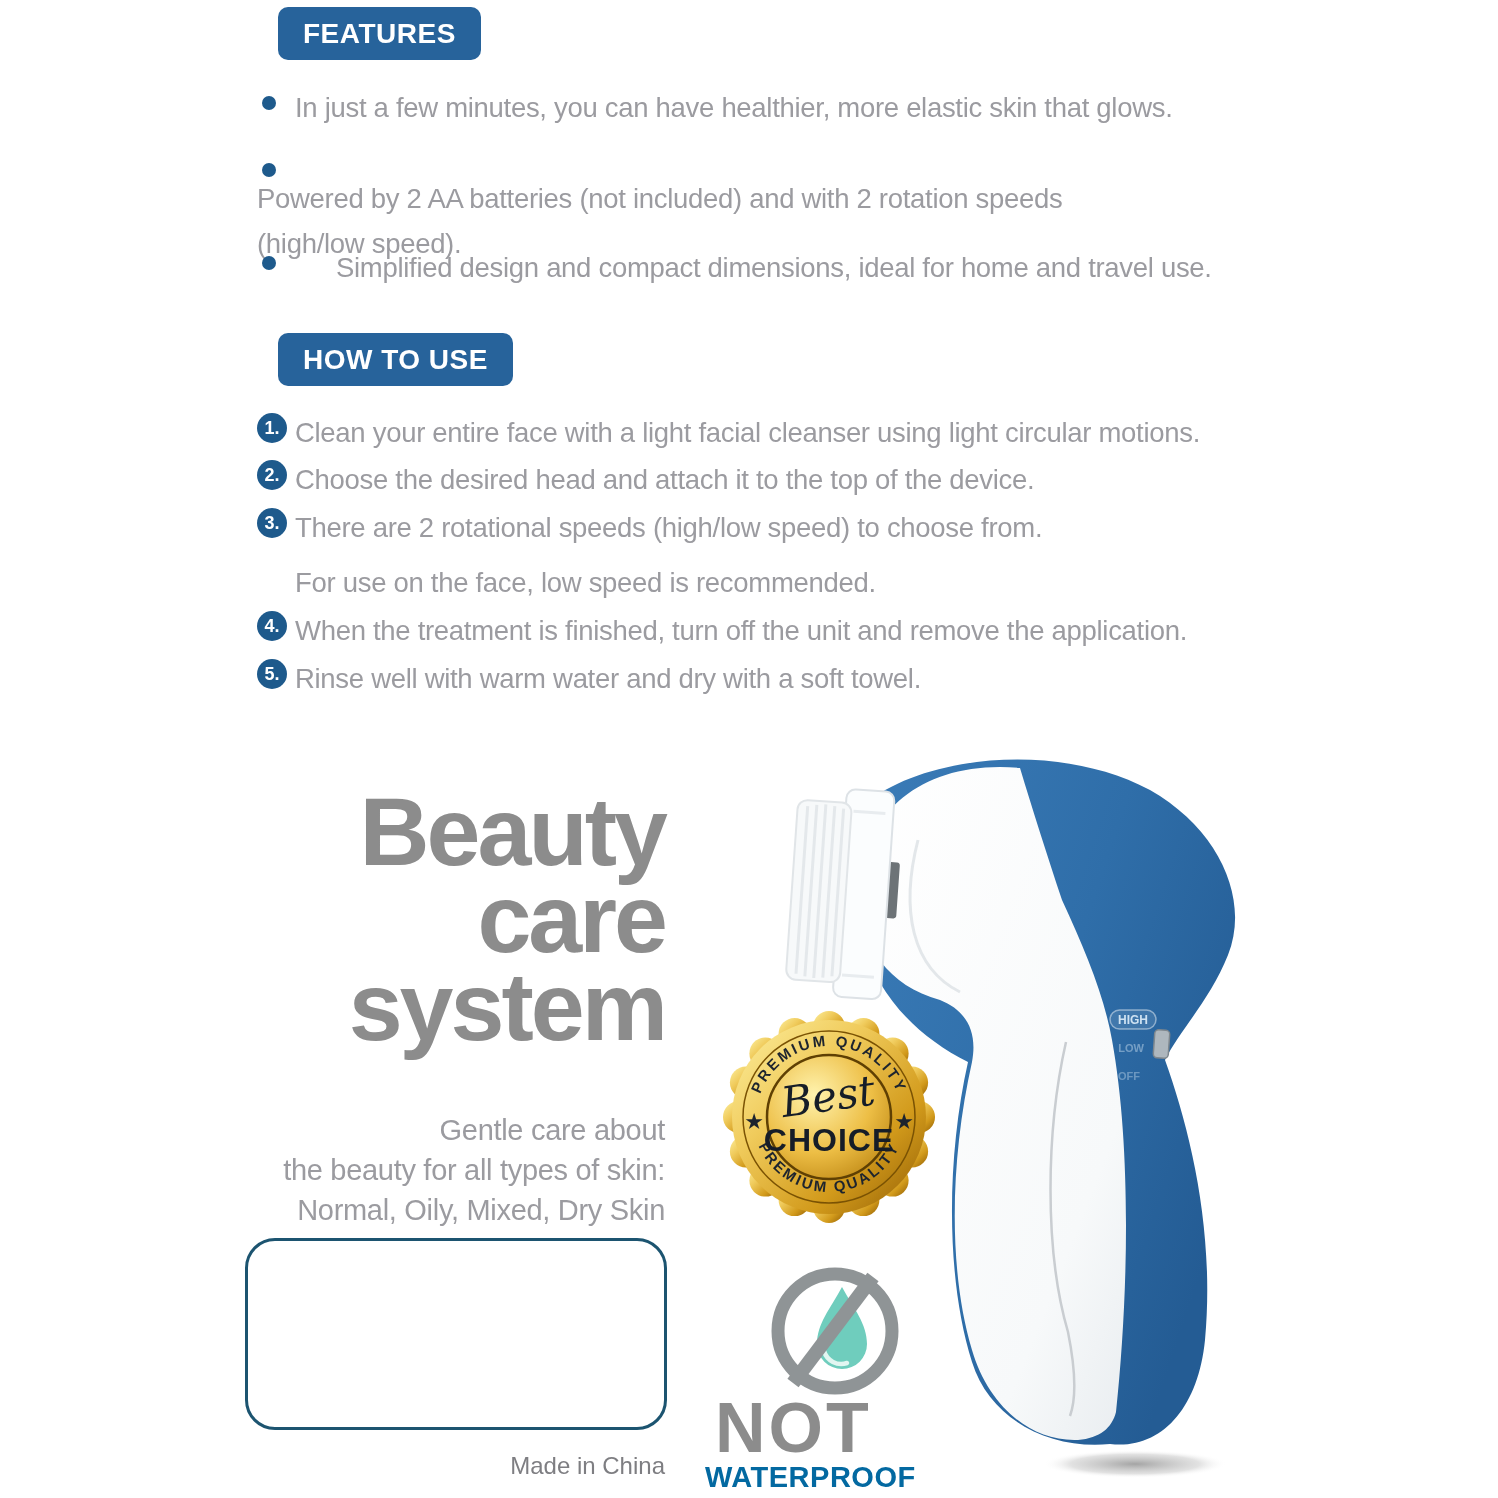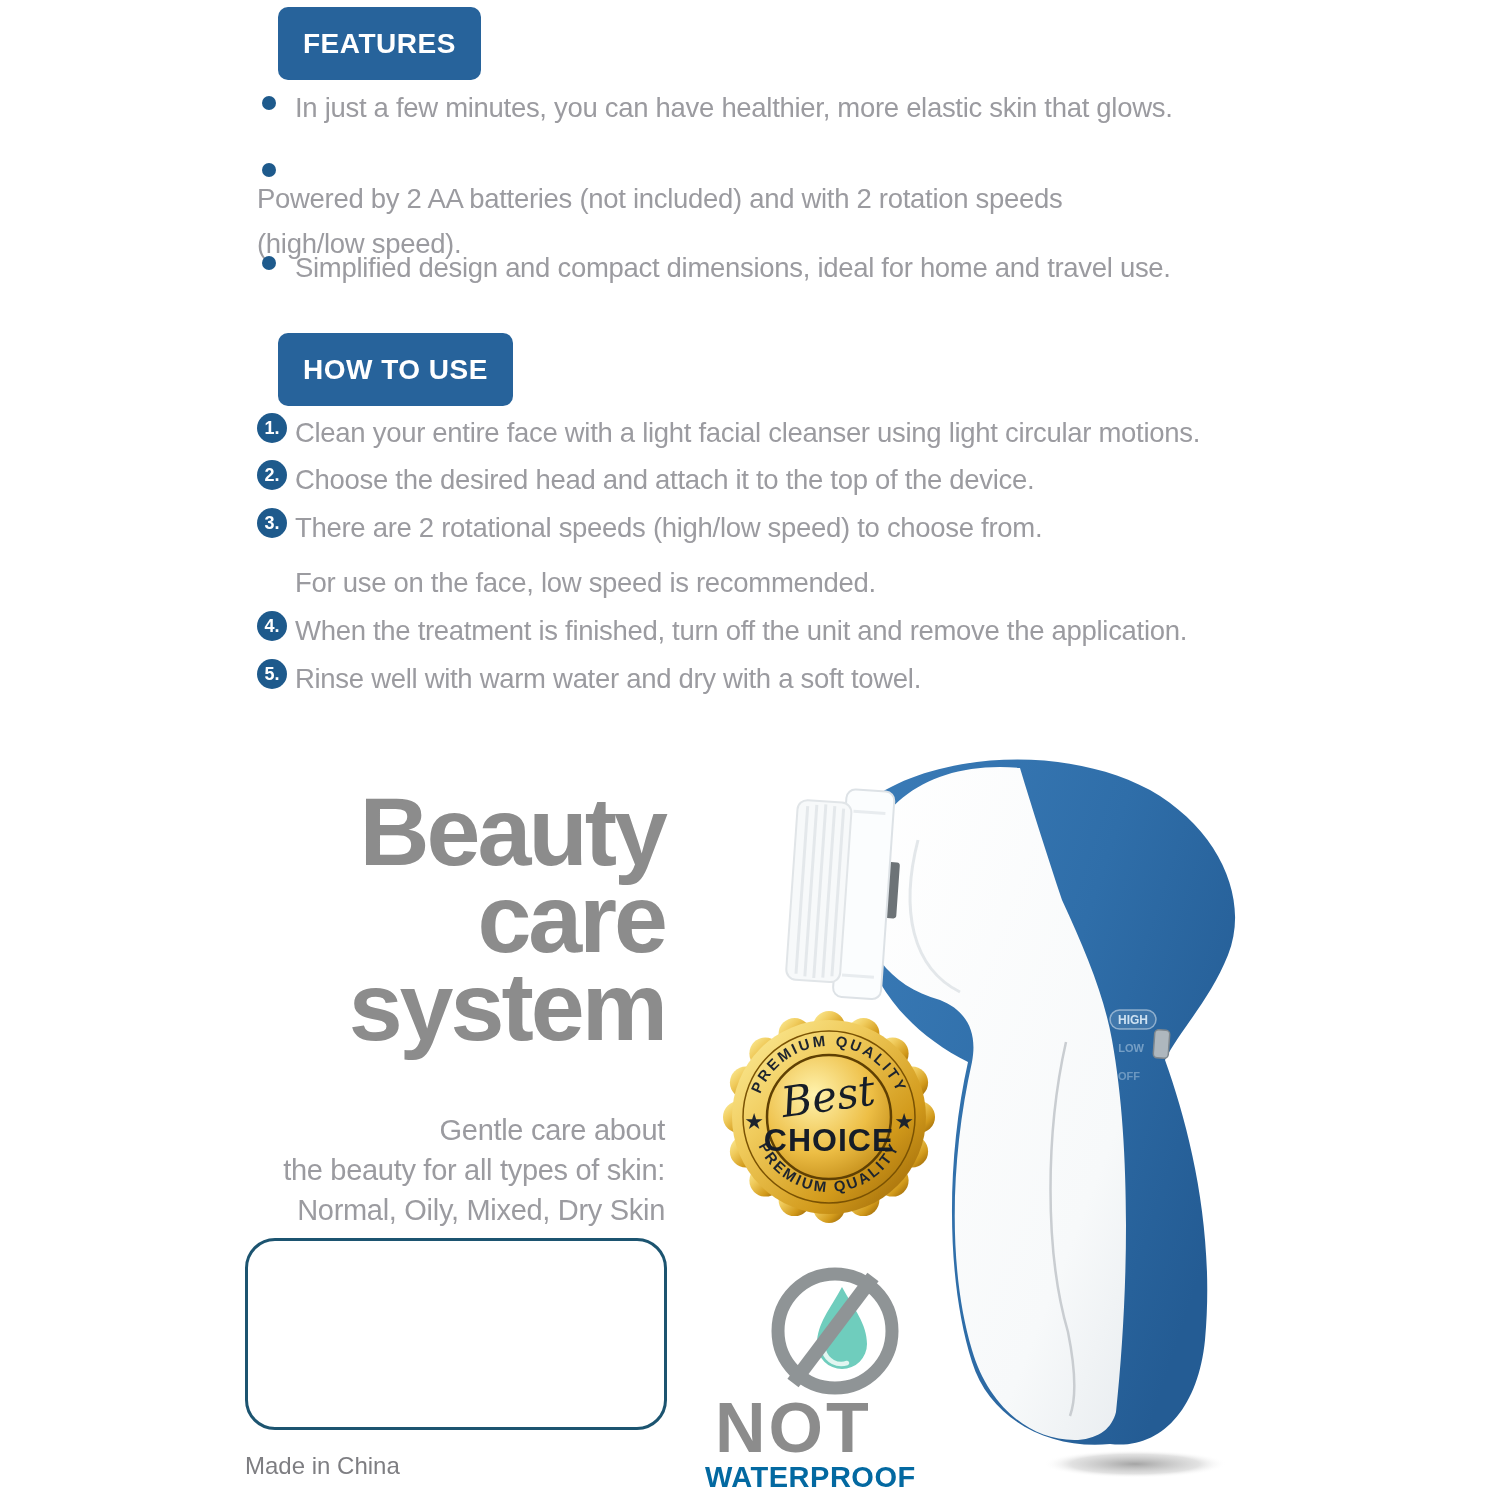--- a/index.html
+++ b/index.html
@@ -1,38 +1,38 @@
 <!DOCTYPE html>
 <html><head>
 <meta charset="utf-8">
 <style>
   html,body{margin:0;padding:0;background:#ffffff;}
   .stage{position:relative;width:1498px;height:1498px;background:#ffffff;overflow:hidden;
          font-family:"Liberation Sans",sans-serif;}
   
-  .pill{position:absolute;display:inline-flex;align-items:center;height:41px;padding:16px 25px;
+  .pill{position:absolute;display:inline-flex;align-items:center;height:41px;padding:6px 25px;
         background:#27639B;border-radius:10px;color:#ffffff;font-weight:bold;font-size:28px;
         letter-spacing:0.5px;}
   
   .f-row{position:absolute;left:257px;width:1170px;display:flex;}
   .dot{width:14px;height:14px;border-radius:50%;background:#1E5A8C;margin:10px 19px 0 5px;flex:none;}
   .body-text{font-size:27.5px;color:#9B9BA0;line-height:1.62;letter-spacing:-0.3px;}
   
   .s-row{position:absolute;left:257px;width:1190px;display:flex;}
   .s-num{width:30px;height:30px;border-radius:50%;background:#1E5A8C;color:#ffffff;font-weight:bold;
          font-size:18px;display:flex;align-items:center;justify-content:center;margin:2px 8px 0 0;flex:none;}
   .s-cont{margin-top:10px;}
   
   .brand{position:absolute;left:165px;top:788px;width:500px;text-align:right;}
   .brand-title{font-size:97px;font-weight:bold;color:#8C8C8C;line-height:0.9;letter-spacing:-3px;}
   .brand-sub{margin-top:60px;font-size:29px;color:#9B9BA0;line-height:1.38;letter-spacing:-0.3px;}
   
   .info-box{position:absolute;left:245px;top:1238px;width:416px;height:186px;
             border:3px solid #1C5470;border-radius:30px;background:#ffffff;}
-  .made-in{position:absolute;left:245px;top:1452px;width:420px;text-align:left;
+  .made-in{position:absolute;left:245px;top:1452px;width:420px;text-align:right;
            font-size:24px;color:#7E7E82;}
   
   .nw-title{position:absolute;left:715px;top:1388px;width:240px;
             font-size:70px;font-weight:bold;color:#8C8C8C;letter-spacing:3px;}
   .nw-sub{position:absolute;left:705px;top:1461px;width:260px;text-align:left;
           font-size:29px;font-weight:bold;color:#0369a1;letter-spacing:0.5px;}
   svg text{font-family:"Liberation Sans",sans-serif;}
   .badge-arc{font-size:15px;font-weight:bold;letter-spacing:2.5px;fill:#1D242E;}
   .badge-script{font-family:"DejaVu Serif",serif;font-style:italic;font-size:42px;fill:#161D28;}
   .badge-main{font-size:32px;font-weight:bold;letter-spacing:1px;fill:#161D28;}
@@ -52,21 +52,21 @@
       <div>In just a few minutes, you can have healthier, more elastic skin that glows.</div>
     </div>
   </div>
   <div class="f-row" style="top:153px;flex-direction:column;">
     <div class="dot"></div>
     <div class="body-text">
       <div>Powered by 2 AA batteries (not included) and with 2 rotation speeds</div>
       <div>(high/low speed).</div>
     </div>
   </div>
-  <div class="f-row" style="top:246px;">
+  <div class="f-row" style="top:246px;gap:41px;">
     <div class="dot"></div>
     <div class="body-text">
       <div>Simplified design and compact dimensions, ideal for home and travel use.</div>
     </div>
   </div>
 
   <div class="pill" style="left:278px;top:333px;">HOW TO USE</div>
 
   <div class="s-row" style="top:411px;">
     <div class="s-num">1.</div>

